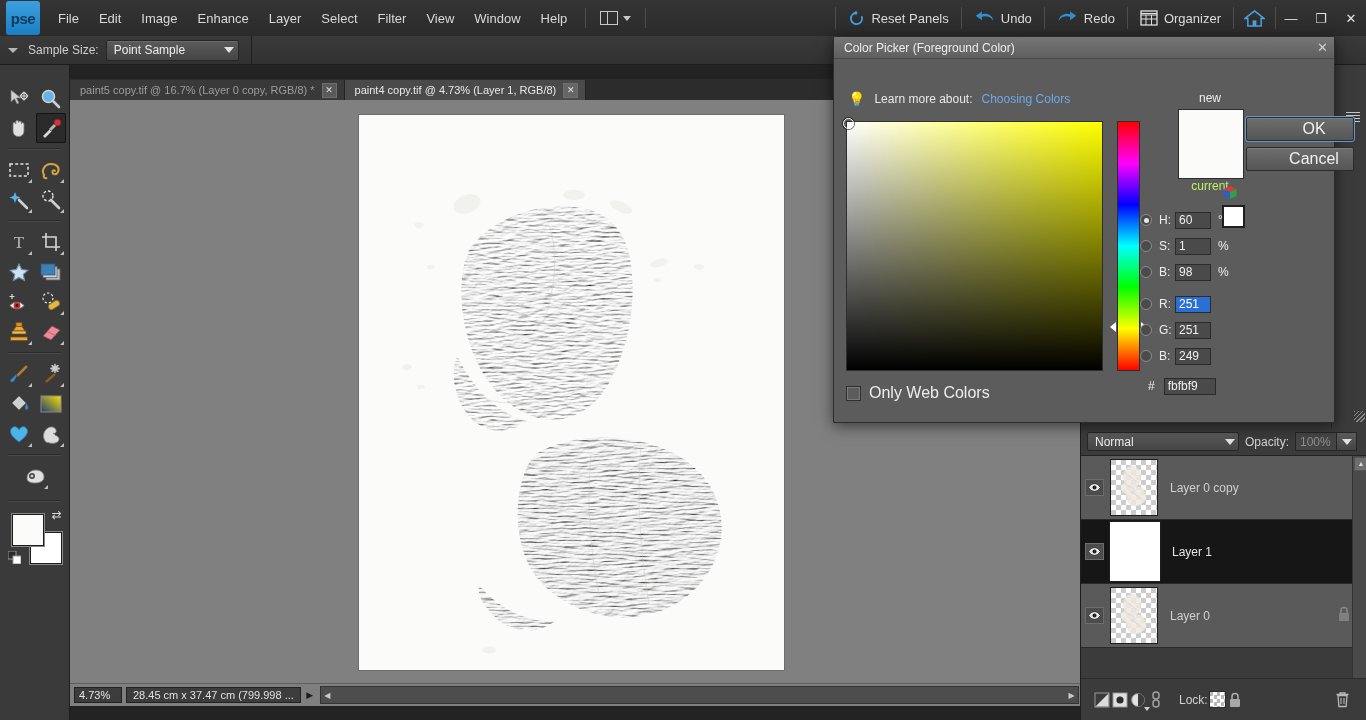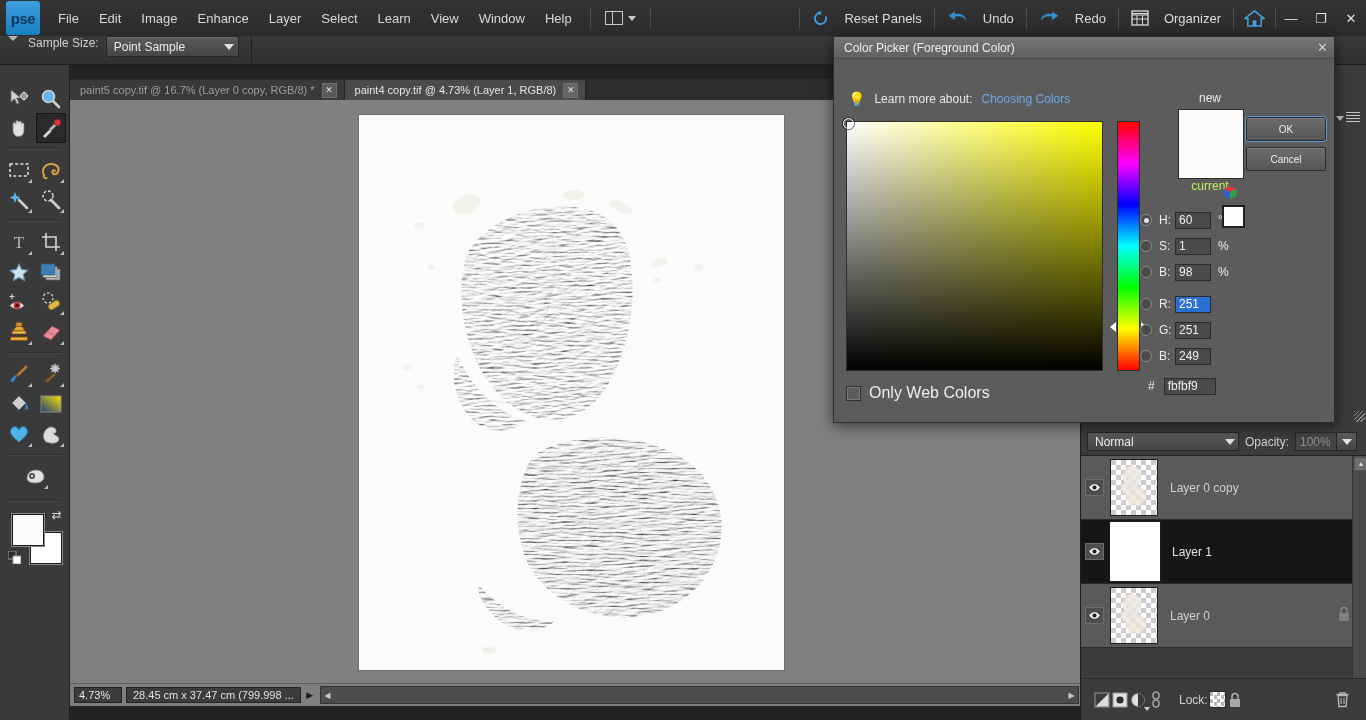--- a/index.html
+++ b/index.html
@@ -18,28 +18,28 @@
   .logo{width:34px;height:34px;margin:0 8px 0 6px;border-radius:3px;
     background:linear-gradient(#3c9fe0,#1a7fc1);display:flex;align-items:center;justify-content:center;
     color:#0c3b5e;font-weight:bold;font-size:15px;letter-spacing:-.5px;}
   .mitem{padding:5px 10px;color:#d8d8d8;font-size:13px;cursor:default;white-space:nowrap;}
   .msep{width:1px;height:20px;background:#4e4e4e;margin:0 8px;}
   .layout-btn{display:flex;align-items:center;gap:5px;padding:3px 6px;cursor:default;}
   .layout-ico{width:18px;height:14px;border:1.5px solid #c9c9c9;box-sizing:border-box;display:flex;}
   .layout-ico i{display:block;border-right:1.5px solid #c9c9c9;width:6px;}
   .caret{width:0;height:0;border-left:4px solid transparent;border-right:4px solid transparent;border-top:5px solid #c9c9c9;}
   .mbright{margin-left:auto;display:flex;align-items:center;height:36px;}
-  .rbtn{display:flex;align-items:center;gap:15px;padding:0 12px;height:36px;cursor:default;color:#dcdcdc;font-size:13px;}
+  .rbtn{display:flex;align-items:center;gap:6px;padding:0 12px;height:36px;cursor:default;color:#dcdcdc;font-size:13px;}
   .rsep{width:1px;height:22px;background:#4e4e4e;}
   .wbtn{width:30px;height:36px;display:flex;align-items:center;justify-content:center;color:#e2e2e2;font-size:13px;cursor:default;}
 
   
   .optbar{position:absolute;left:0;top:36px;width:1366px;height:29px;
     background:linear-gradient(#3a3a3a,#313131);border-bottom:1px solid #1d1d1d;
-    display:flex;padding-left:8px;box-sizing:border-box;}
+    display:flex;align-items:center;padding-left:8px;box-sizing:border-box;}
   .opt-caret{width:0;height:0;border-left:5px solid transparent;border-right:5px solid transparent;
     border-top:5px solid #b5b5b5;margin-right:10px;}
   .opt-label{font-size:12px;color:#cfcfcf;margin-right:7px;}
   .combo{background:linear-gradient(#5b5b5b,#454545);border:1px solid #262626;border-radius:2px;
     height:19px;display:flex;align-items:center;padding:0 4px 0 7px;color:#ededed;font-size:12px;min-width:120px;
     box-shadow:inset 0 1px 0 rgba(255,255,255,.09);cursor:default;}
   .combo .cv{flex:1;white-space:nowrap;}
   .combo .ca{width:0;height:0;border-left:5px solid transparent;border-right:5px solid transparent;
     border-top:6px solid #e2e2e2;margin-left:8px;}
   .optsep{width:1px;height:29px;background:#1f1f1f;margin-left:12px;}
@@ -145,21 +145,21 @@
   .hue-ptr.r{border-left:6px solid #ffffff;right:-8px;}
   .webcolors{position:absolute;left:12px;top:325px;display:flex;align-items:center;gap:8px;font-size:16px;color:#ededed;}
   .cbox{width:13px;height:13px;background:#5c5c5c;border:1px solid #2f2f2f;box-shadow:inset 0 0 0 1px #7a7a7a;}
   .newlbl{position:absolute;left:344px;top:32px;width:64px;text-align:center;font-size:12px;color:#ededed;}
   .curlbl{position:absolute;left:344px;top:120px;width:64px;text-align:center;font-size:12px;color:#bef264;}
   .prevbox{position:absolute;left:344px;top:50px;width:64px;height:68px;background:#fbfbf9;border:1px solid #2d2d2d;}
   .cube{position:absolute;left:388px;top:126px;width:16px;height:16px;}
   .smallsw{position:absolute;left:388px;top:146px;width:19px;height:19px;background:#ffffff;border:2px solid #1f1f1f;}
   .btn{position:absolute;width:78px;height:22px;background:linear-gradient(#6d6d6d,#565656);
     border:1px solid #2b2b2b;border-radius:2px;display:flex;align-items:center;justify-content:center;
-    font-size:10px;color:#f0f0f0;cursor:default;box-shadow:inset 0 1px 0 rgba(255,255,255,.12);}
+    font-size:16px;color:#f0f0f0;cursor:default;box-shadow:inset 0 1px 0 rgba(255,255,255,.12);padding-left:28px;}
   .btn.ok{left:412px;top:58px;outline:1px solid #5b9bd5;}
   .btn.cancel{left:412px;top:88px;}
   .fields{position:absolute;left:306px;top:148px;width:190px;}
   .frow{display:flex;align-items:center;height:26px;}
   .radio{width:12px;height:12px;border-radius:50%;background:#4b4b4b;border:1px solid #8c8c8c;
     margin-right:7px;display:flex;align-items:center;justify-content:center;box-sizing:border-box;}
   .radio.on::after{content:"";width:5px;height:5px;border-radius:50%;background:#e8e8e8;}
   .flabel{width:16px;font-size:12px;color:#ededed;}
   .finput{width:36px;height:17px;background:#4a4a4a;border:1px solid #2b2b2b;color:#f0f0f0;font-size:12px;
     display:flex;align-items:center;padding-left:3px;box-sizing:border-box;}
@@ -176,21 +176,21 @@
 <div class="app">
 
   <div class="menubar">
     <div class="logo">pse</div>
     <div class="mitem">File</div>
     <div class="mitem">Edit</div>
     <div class="mitem">Image</div>
     <div class="mitem">Enhance</div>
     <div class="mitem">Layer</div>
     <div class="mitem">Select</div>
-    <div class="mitem">Learn</div>
+    <div class="mitem">Filter</div>
     <div class="mitem">View</div>
     <div class="mitem">Window</div>
     <div class="mitem">Help</div>
     <div class="msep"></div>
     <div class="layout-btn">
       <span class="layout-ico">
           <i></i>
         </span>
       <span class="caret"></span>
     </div>

